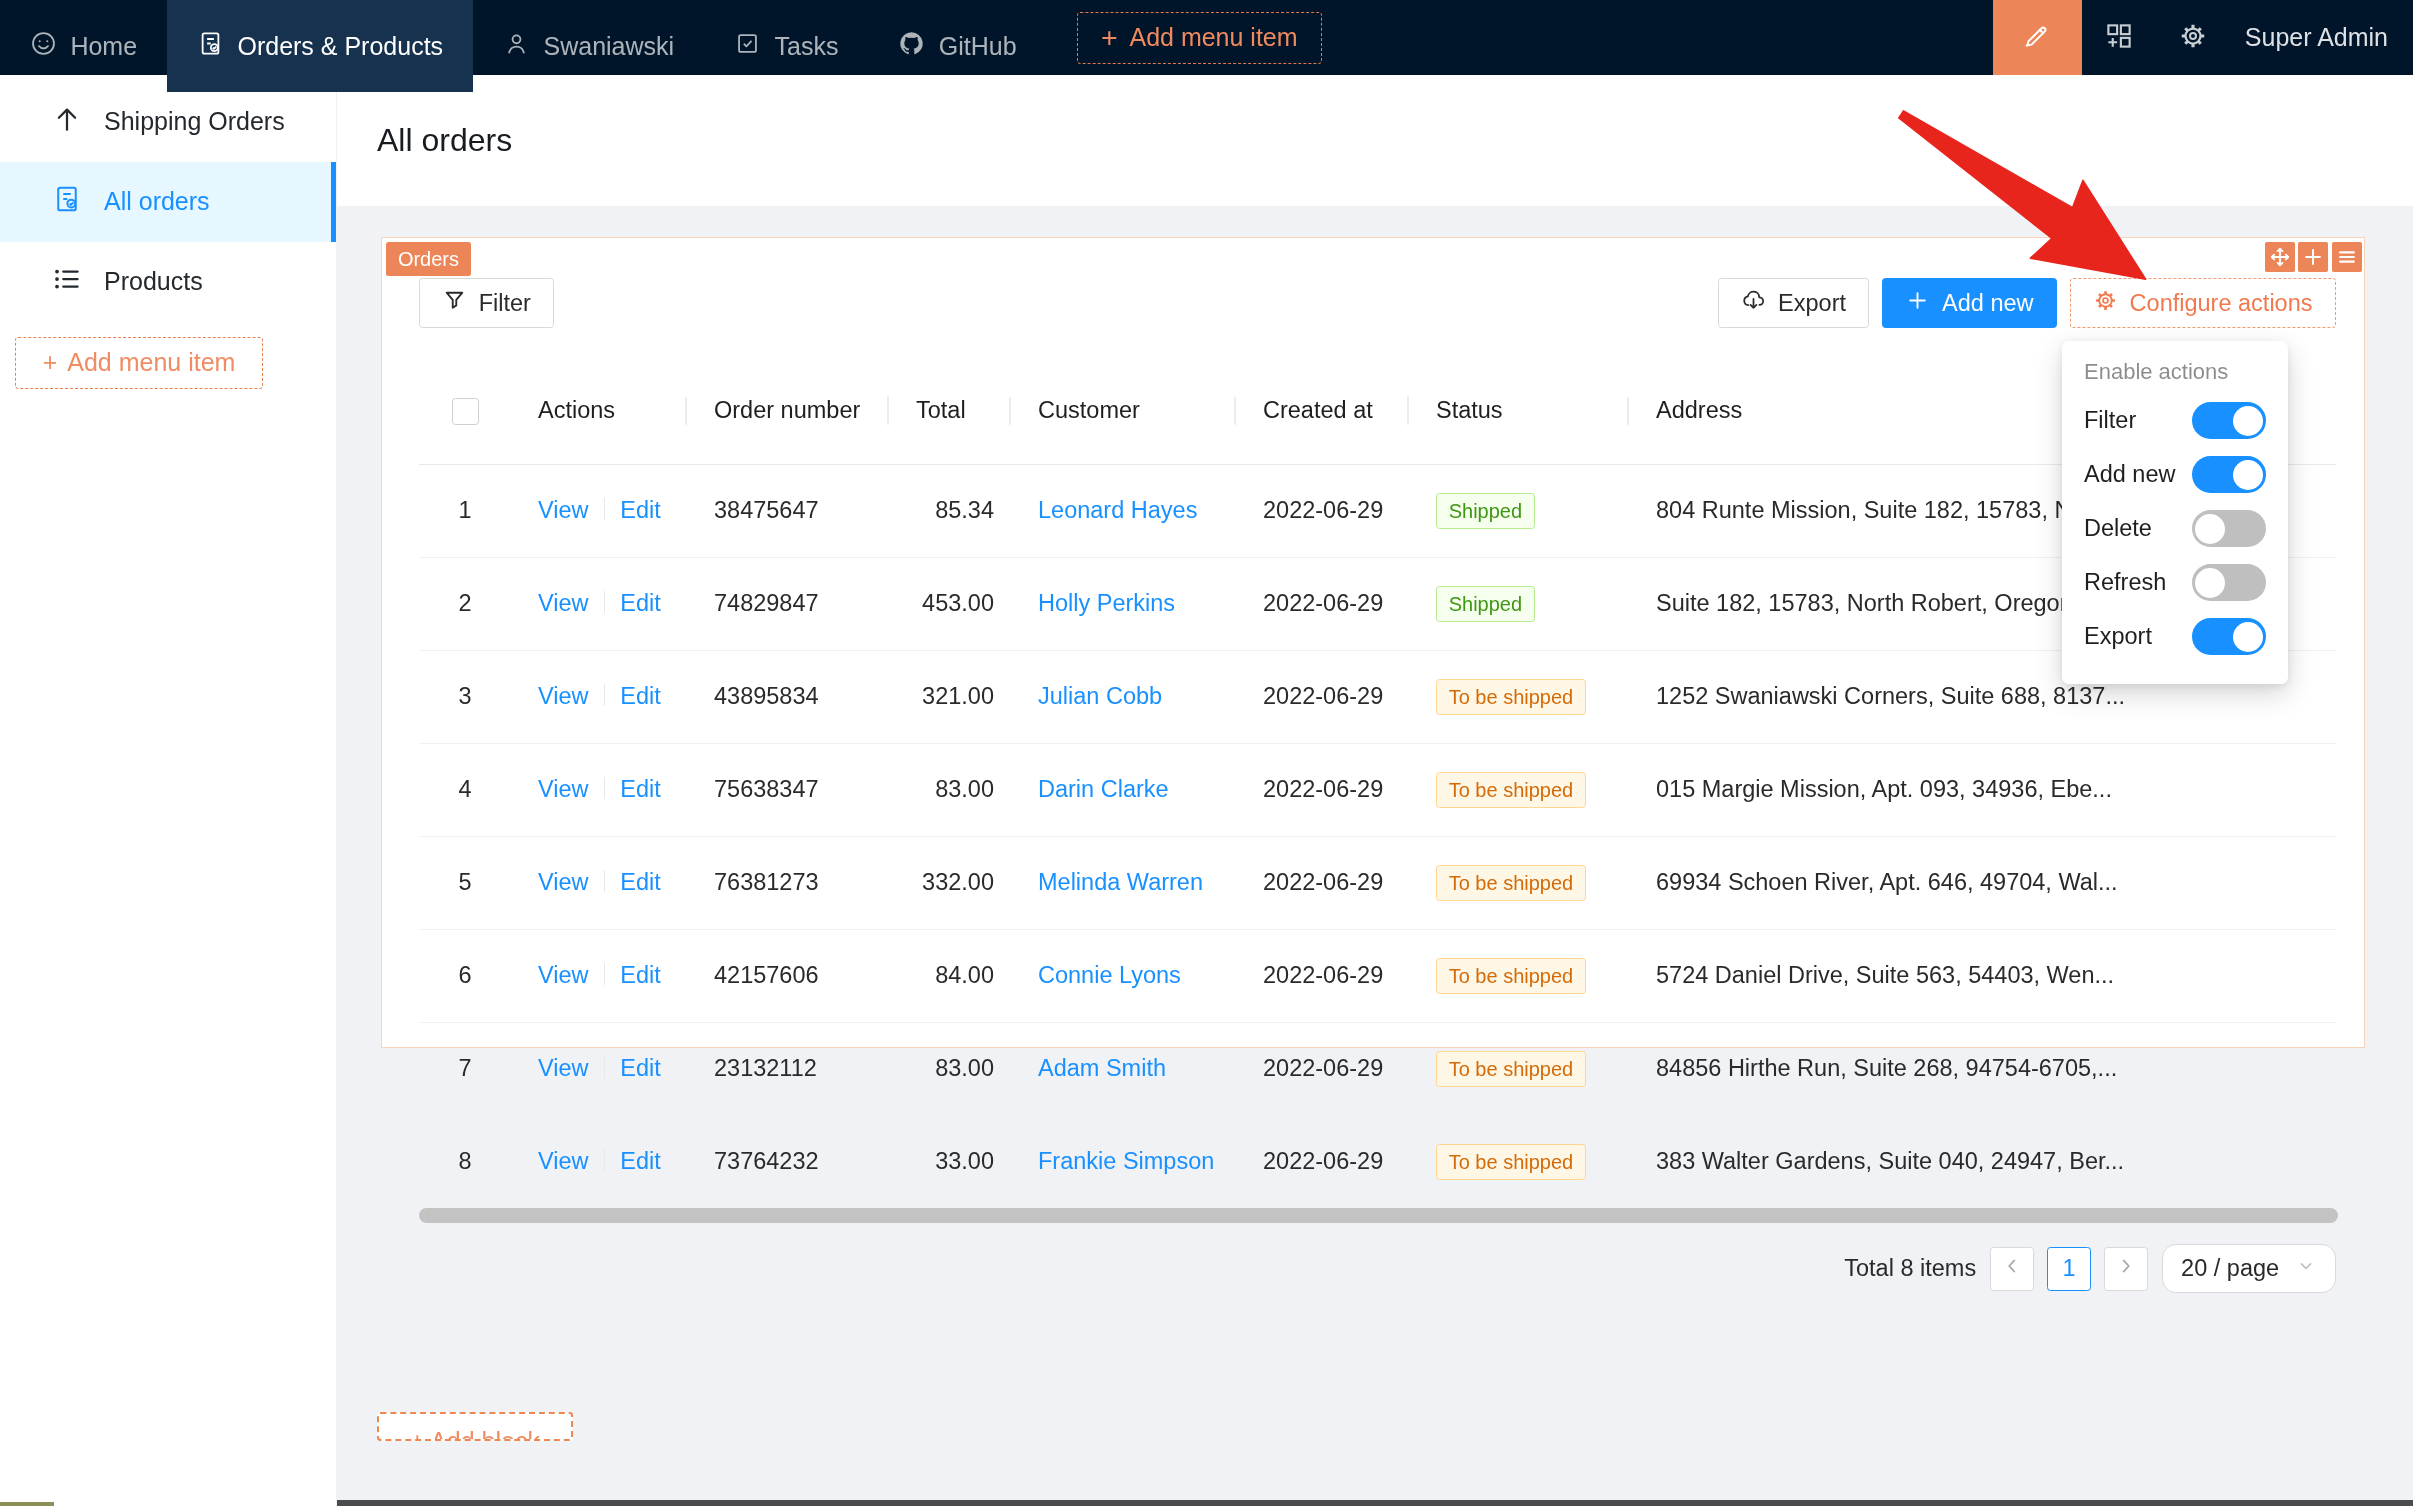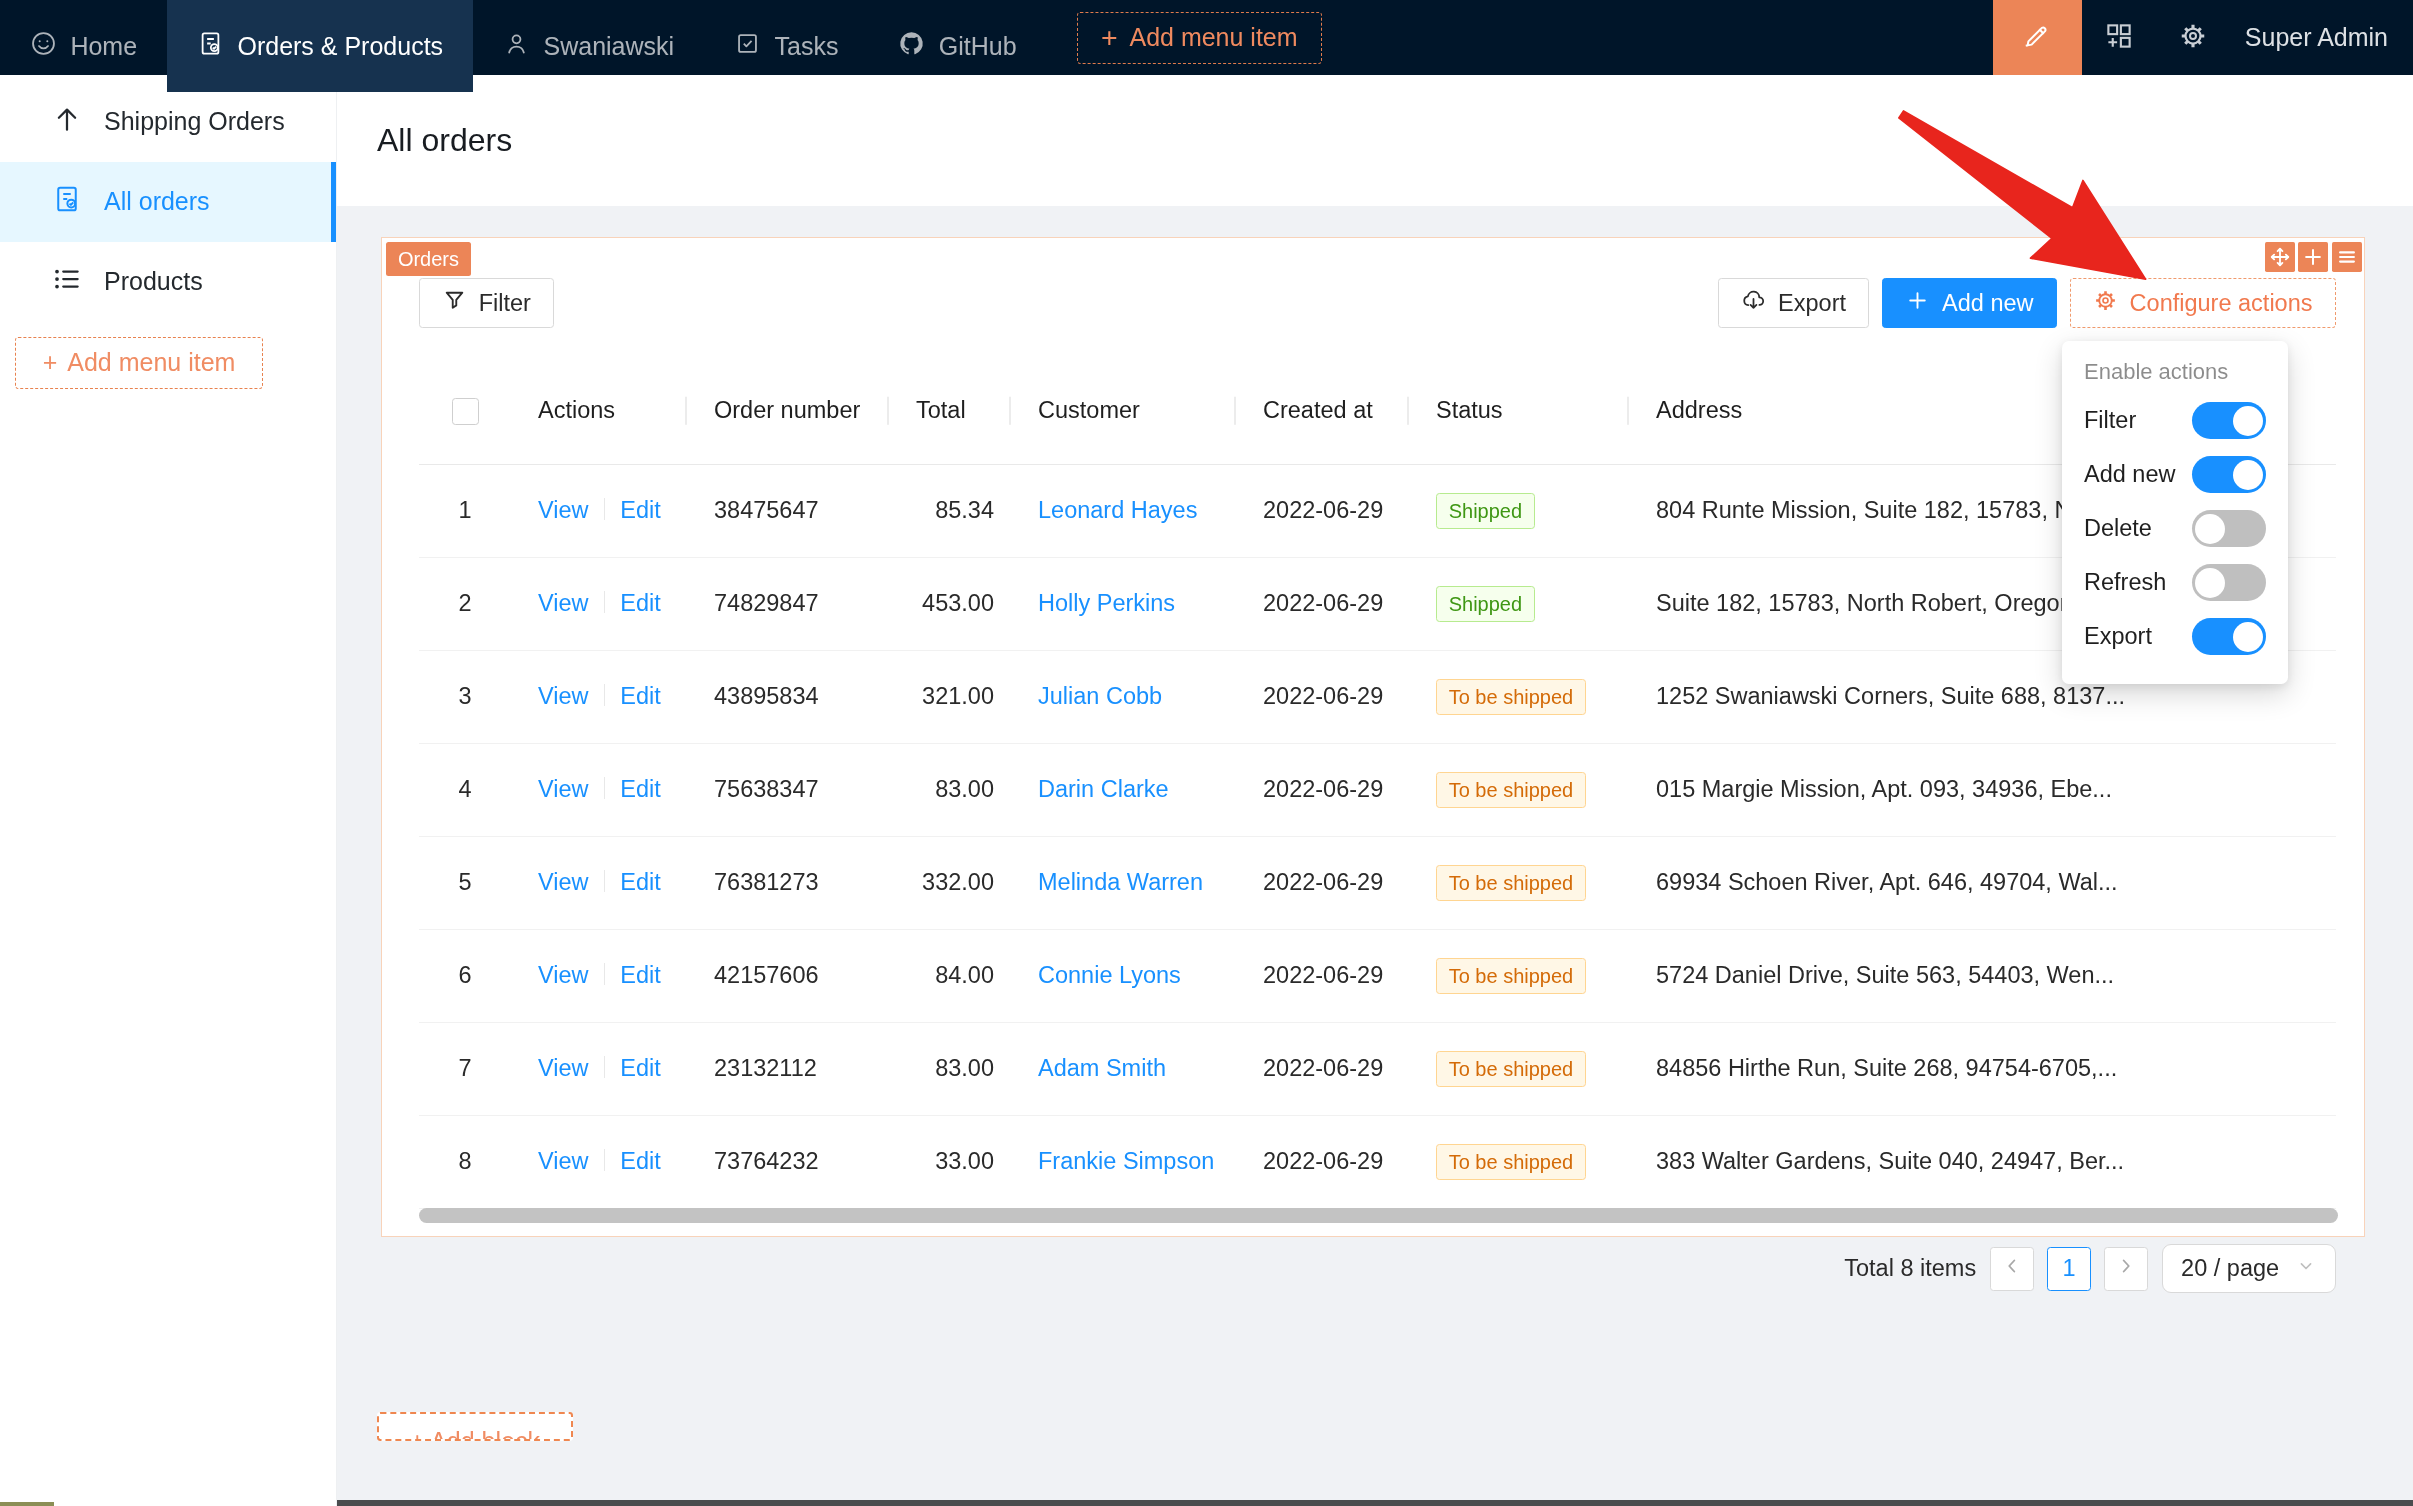--- a/index.html
+++ b/index.html
@@ -42,21 +42,21 @@
               border-radius:3.4px; color:#f08c63; font-size:25px; display:flex; gap:10px;
               align-items:center; justify-content:center; background:#fff; cursor:pointer; }
 
   
   .page-header { position:absolute; left:337px; top:75px; right:0; height:131px; background:#fff;
                  display:flex; align-items:center; padding-left:40px; }
   .page-title { font-size:32px; font-weight:500; color:#181c21; }
   .content { position:absolute; left:337px; top:206px; right:0; bottom:6.7px; background:#f0f2f5; }
 
   
-  .card { position:absolute; left:44px; top:31px; width:1984px; height:1000px; background:#fff;
+  .card { position:absolute; left:44px; top:31px; width:1984px; height:811px; background:#fff;
           border:1.7px solid #f8d3ba; }
   .block-tag { position:absolute; top:4.2px; left:4.2px; background:#ec8557; color:#fff;
                font-size:20px; line-height:34px; padding:0 11.7px; border-radius:2.5px; z-index:3; }
   .corner-icons { position:absolute; top:4.2px; right:2.5px; display:flex; gap:3.4px; z-index:3; }
   .corner-btn { width:30px; height:30px; background:#ec8557; border-radius:1.7px; cursor:pointer;
                 display:flex; align-items:center; justify-content:center; }
   .corner-btn svg { width:22px; height:22px; }
 
   .toolbar { position:absolute; top:39px; left:37px; right:28.5px; height:52px;
              display:flex; align-items:center; }
@@ -93,21 +93,21 @@
   .hscroll { position:absolute; top:970px; left:37px; width:1919px; height:15px;
              border-radius:7.5px; background:#c3c3c3; cursor:pointer; }
 
   
   .pagination { position:absolute; top:1006px; right:28.5px; display:flex; align-items:center;
                 gap:13.4px; font-size:23.5px; color:#2a2a2a; }
   .pg-btn { width:44px; height:44px; border:1.7px solid #d9d9d9; border-radius:3.4px; background:#fff;
             display:flex; align-items:center; justify-content:center; color:#a8a8a8; cursor:pointer; }
   .pg-btn svg { width:22px; height:22px; }
   .pg-btn.current { border-color:#1890ff; color:#1890ff; }
-  .pg-size { height:49px; border:1.7px solid #d9d9d9; border-radius:9px; background:#fff;
+  .pg-size { height:49px; border:1.7px solid #d9d9d9; border-radius:14px; background:#fff;
              display:flex; align-items:center; gap:17px; padding:0 18.4px; cursor:pointer; }
   .pg-size svg { width:20px; height:20px; color:#bfbfbf; }
 
   
   .dropdown { position:absolute; left:2062px; top:341px; width:226px; background:#fff;
               border-radius:6.7px; padding:18.4px 22px 20px; z-index:40;
               box-shadow:0 10px 28.5px rgba(0,0,0,.16), 0 2.5px 8.4px rgba(0,0,0,.08); }
   .dd-title { font-size:22px; color:rgba(0,0,0,.45); margin-bottom:8.4px; }
   .dd-row { display:flex; align-items:center; justify-content:space-between; height:54px;
             font-size:23.5px; color:#1f1f1f; }

